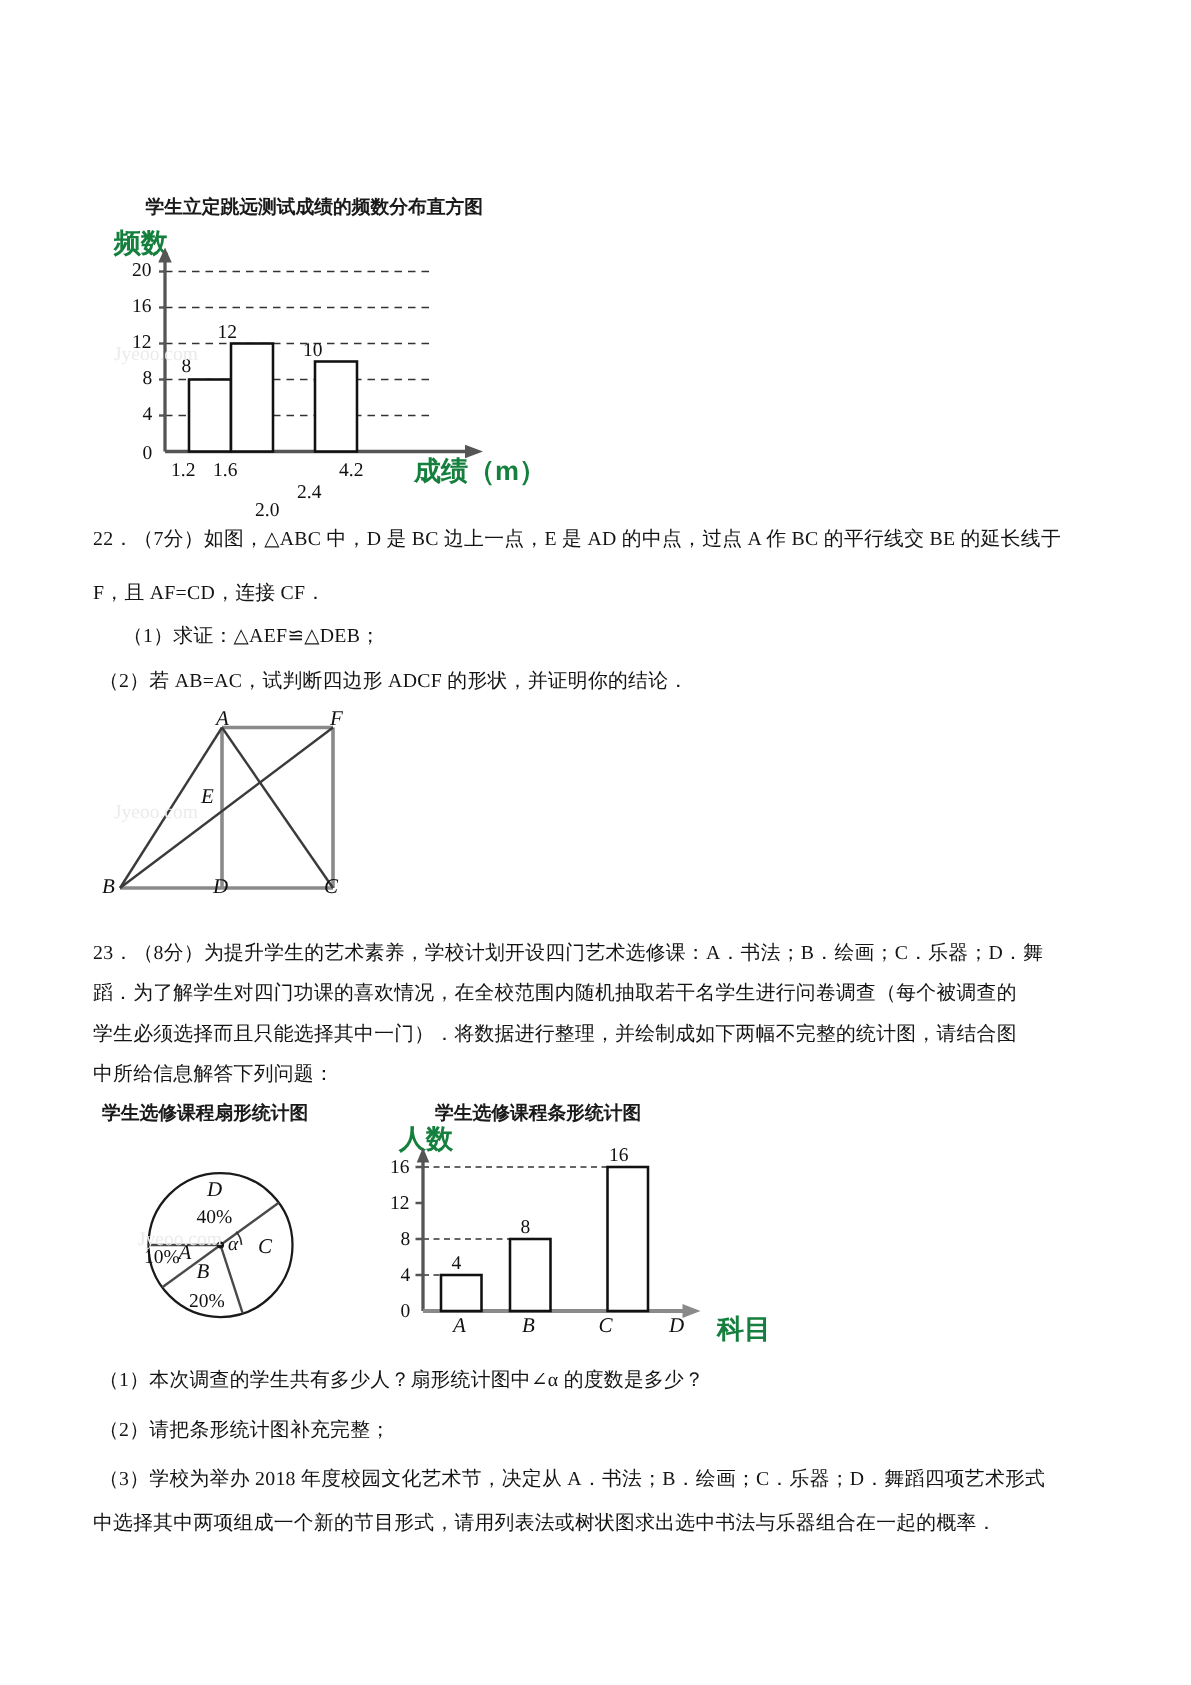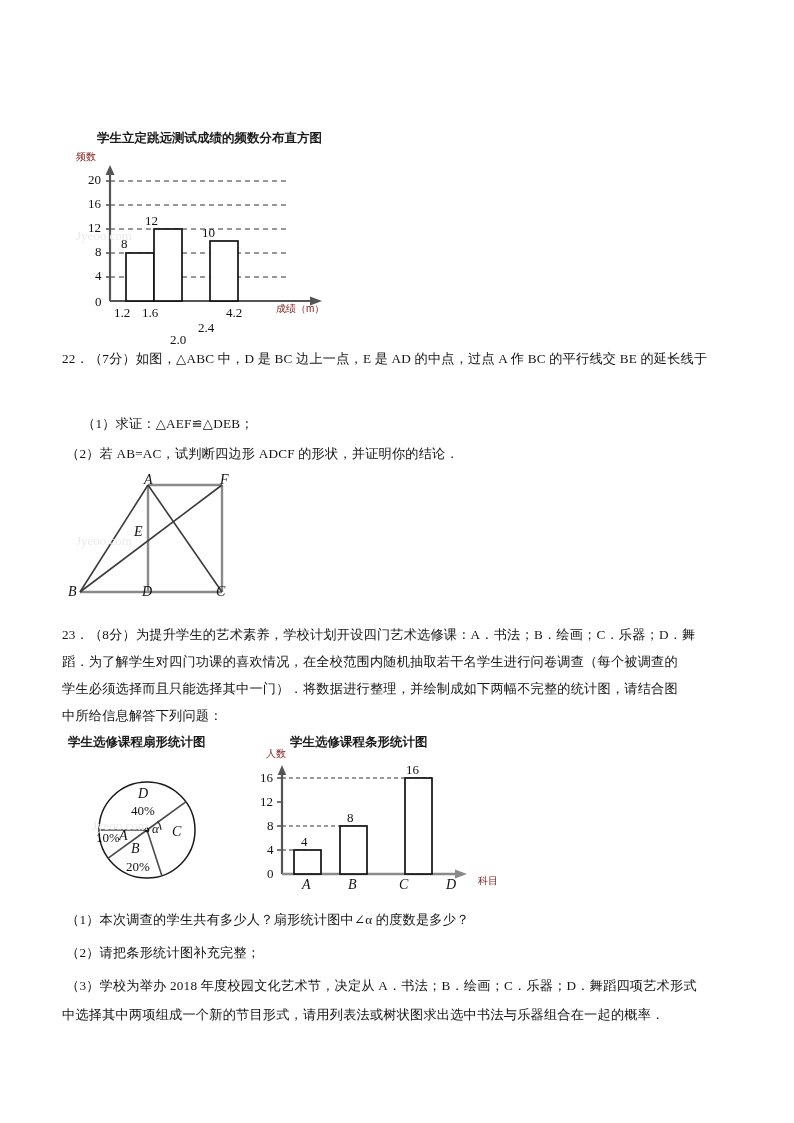--- a/index.html
+++ b/index.html
@@ -30,23 +30,23 @@
     position: absolute;
     font-family: "Liberation Sans", "DejaVu Sans", sans-serif;
     font-size: 12.5px;
     font-weight: 700;
     color: #1a1a1a;
     white-space: nowrap;
   }
   .axis-label {
     position: absolute;
     font-family: "Liberation Sans", "DejaVu Sans", sans-serif;
-    font-size: 10px;
-    font-weight: 400;
-    color: #7f1d1d;
+    font-size: 18px;
+    font-weight: 700;
+    color: #15803d;
     white-space: nowrap;
   }
   .num {
     position: absolute;
     font-family: "Liberation Serif", "DejaVu Serif", serif;
     font-size: 13px;
     color: #111;
     white-space: nowrap;
   }
   .ital {
@@ -127,20 +127,21 @@
   <span class="num" style="left:142px; top:305px;">1.6</span>
   <span class="num" style="left:170px; top:305px;margin-top:27px;">2.0</span>
   <span class="num" style="left:198px; top:320px;text-align:right;">2.4</span>
   <span class="num" style="left:226px; top:305px;">4.2</span>
 
   <div class="axis-label" style="left:276px; top:302px;">成绩（m）</div>
 
   <span class="watermark" style="left:76px; top:228px;">Jyeoo.com</span>
 
   <div class="qtext" style="left:62px; top:345px;">22．（7分）如图，△ABC 中，D 是 BC 边上一点，E 是 AD 的中点，过点 A 作 BC 的平行线交 BE 的延长线于</div>
+  <div class="qtext" style="left:62px; top:381px;">F，且 AF=CD，连接 CF．</div>
   <div class="qtext" style="left:66px; top:410px;margin-left:16px;">（1）求证：△AEF≌△DEB；</div>
   <div class="qtext" style="left:66px; top:440px;">（2）若 AB=AC，试判断四边形 ADCF 的形状，并证明你的结论．</div>
 
   <div class="fig" style="left:70px; top:470px;">
     <svg width="180" height="135" viewBox="0 0 180 135">
 
       <g stroke="#8a8a8a" stroke-width="2.4" fill="none">
         <line x1="10" y1="122" x2="152" y2="122"></line>
         <line x1="78" y1="15" x2="152" y2="15"></line>
         <line x1="152" y1="15" x2="152" y2="122"></line>

